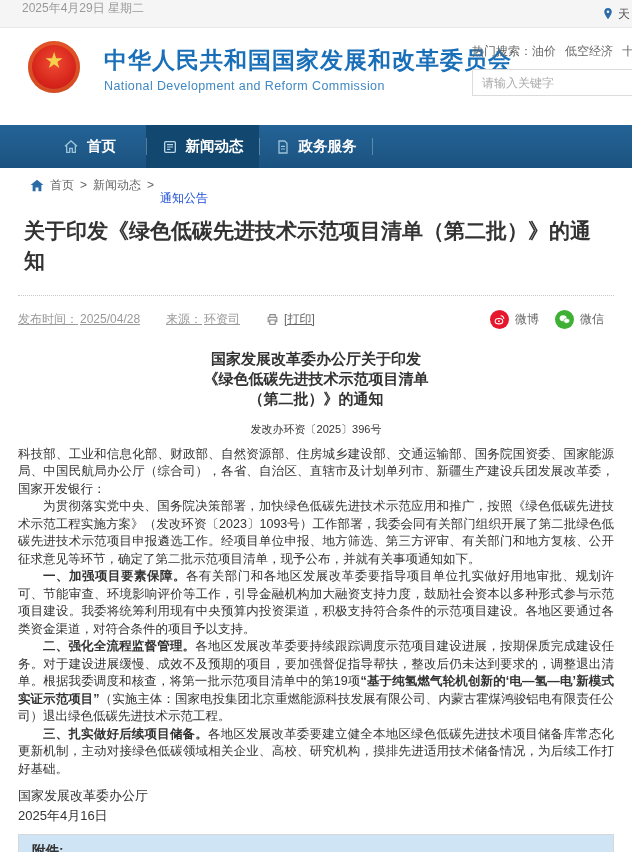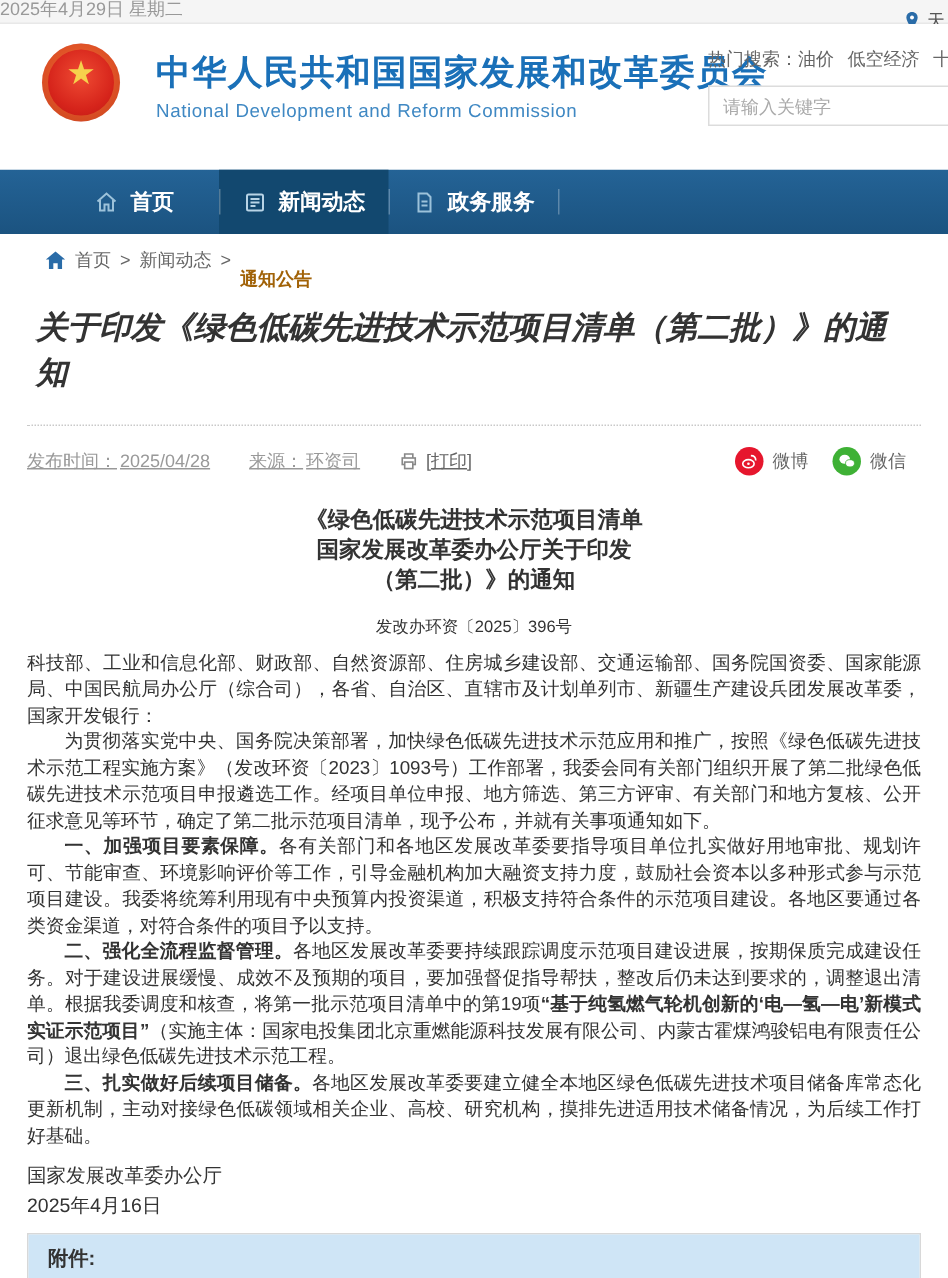--- a/index.html
+++ b/index.html
@@ -1,23 +1,23 @@
 <!DOCTYPE html>
 <html><head>
 <meta charset="utf-8">
 <style>
   * { box-sizing: border-box; }
   html, body { margin:0; padding:0; }
   body { width:632px; height:852px; overflow:hidden; background:#fff;
          font-family:"Liberation Sans","DejaVu Sans",sans-serif; }
 
   
-  .topbar { height:16px; background:#f5f5f5; border-bottom:1px solid #e8e8e8;
-            position:relative; display:flex; align-items:flex-end; font-size:12px;
-            color:#999; }
+  .topbar { height:28px; background:#f5f5f5; border-bottom:1px solid #e8e8e8;
+            position:relative; display:flex; align-items:flex-start; font-size:12px;
+            color:#999; padding-left:22px; }
   .topbar-right { position:absolute; right:2px; top:0; height:28px; display:flex;
                   align-items:center; gap:4px; color:#555; font-size:12px; }
 
   
   .header { height:97px; position:relative; background:#fff; }
   .brand { position:absolute; left:28px; top:13px; display:flex; align-items:flex-end; gap:24px; }
   .emblem { width:52px; height:52px; border-radius:50%; flex:0 0 52px;
             background:radial-gradient(circle at 50% 42%, #ef4b33 0%, #d6241b 55%, #b31210 100%);
             box-shadow:inset 0 0 0 4px rgba(244,200,70,.28); position:relative; }
   .emblem::after { content:"★"; position:absolute; left:0; right:0; top:7px; text-align:center;
@@ -37,25 +37,25 @@
   .nav-item { width:113px; flex:0 0 113px; display:flex; align-items:center; justify-content:center;
               gap:8px; color:#fff; font-size:14.5px; font-weight:bold; position:relative; cursor:pointer; }
   .nav-item:not(:first-child)::before { content:""; position:absolute; left:0; top:13px; height:17px;
               width:1px; background:rgba(255,255,255,.28); }
   .nav-item.active { background:#12486f; }
 
   
   .breadcrumb { height:34px; display:flex; align-items:center; gap:6px; padding-left:30px;
                 font-size:12px; color:#666; background:#fff; }
   .crumb { cursor:pointer; }
-  .crumb.current { color:#a16207; font-weight:bold;margin-top:26px; }
+  .crumb.current { color:#1d4ed8; font-weight:normal;margin-top:26px; }
 
   
   .article { padding:0 18px; }
-  .page-title { margin:14px 6px 0; font-size:21px; font-weight:bold; color:#333; line-height:1.45;font-style:italic; }
+  .page-title { margin:14px 6px 0; font-size:21px; font-weight:bold; color:#333; line-height:1.45; }
   .dotted-sep { margin-top:18px; border-bottom:1px dotted #c9c9c9; height:0; }
   .meta { margin-top:14px; display:flex; align-items:center; font-size:12px; color:#999; }
   .meta-item { margin-right:26px; display:flex; align-items:center; gap:2px;text-decoration:underline; }
   .print { display:flex; align-items:center; gap:5px; color:#666; cursor:pointer; margin-right:0; }
   .meta-right { margin-left:auto; display:flex; align-items:center; margin-right:10px; color:#666; }
   .share { display:flex; align-items:center; gap:6px; cursor:pointer;font-family:Liberation Mono, monospace; }
   .share + .share { margin-left:16px; }
   .share-badge { width:19px; height:19px; border-radius:50%; display:flex; align-items:center;
                  justify-content:center; }
   .share-badge.weibo { background:#e6162d; }
@@ -192,22 +192,22 @@
               <ellipse cx="9.5" cy="9.5" rx="6.5" ry="5.5" fill="#fff"></ellipse>
               <ellipse cx="16" cy="14.5" rx="5.5" ry="4.5" fill="#fff" stroke="#3eb135" stroke-width="1"></ellipse>
             </svg>
         </span>
         <span>微信</span>
       </span>
     </span>
   </div>
 
   <div class="doc-title">
+    <div>国家发展改革委办公厅关于印发</div>
     <div>《绿色低碳先进技术示范项目清单</div>
-    <div>国家发展改革委办公厅关于印发</div>
     <div>（第二批）》的通知</div>
   </div>
   <div class="doc-number">发改办环资〔2025〕396号</div>
 
   <div class="body-text">
     <p><span>科技部、工业和信息化部、财政部、自然资源部、住房城乡建设部、交通运输部、国务院国资委、国家能源局、中国民航局办公厅（综合司），各省、自治区、直辖市及计划单列市、新疆生产建设兵团发展改革委，国家开发银行：</span></p>
     <p class="p-indent"><span>为贯彻落实党中央、国务院决策部署，加快绿色低碳先进技术示范应用和推广，按照《绿色低碳先进技术示范工程实施方案》（发改环资〔2023〕1093号）工作部署，我委会同有关部门组织开展了第二批绿色低碳先进技术示范项目申报遴选工作。经项目单位申报、地方筛选、第三方评审、有关部门和地方复核、公开征求意见等环节，确定了第二批示范项目清单，现予公布，并就有关事项通知如下。</span></p>
     <p class="p-indent"><b>一、加强项目要素保障。</b><span>各有关部门和各地区发展改革委要指导项目单位扎实做好用地审批、规划许可、节能审查、环境影响评价等工作，引导金融机构加大融资支持力度，鼓励社会资本以多种形式参与示范项目建设。我委将统筹利用现有中央预算内投资渠道，积极支持符合条件的示范项目建设。各地区要通过各类资金渠道，对符合条件的项目予以支持。</span></p>
     <p class="p-indent"><b>二、强化全流程监督管理。</b><span>各地区发展改革委要持续跟踪调度示范项目建设进展，按期保质完成建设任务。对于建设进展缓慢、成效不及预期的项目，要加强督促指导帮扶，整改后仍未达到要求的，调整退出清单。根据我委调度和核查，将第一批示范项目清单中的第19项</span><b>“基于纯氢燃气轮机创新的‘电—氢—电’新模式实证示范项目”</b><span>（实施主体：国家电投集团北京重燃能源科技发展有限公司、内蒙古霍煤鸿骏铝电有限责任公司）退出绿色低碳先进技术示范工程。</span></p>
     <p class="p-indent"><b>三、扎实做好后续项目储备。</b><span>各地区发展改革委要建立健全本地区绿色低碳先进技术项目储备库常态化更新机制，主动对接绿色低碳领域相关企业、高校、研究机构，摸排先进适用技术储备情况，为后续工作打好基础。</span></p>

